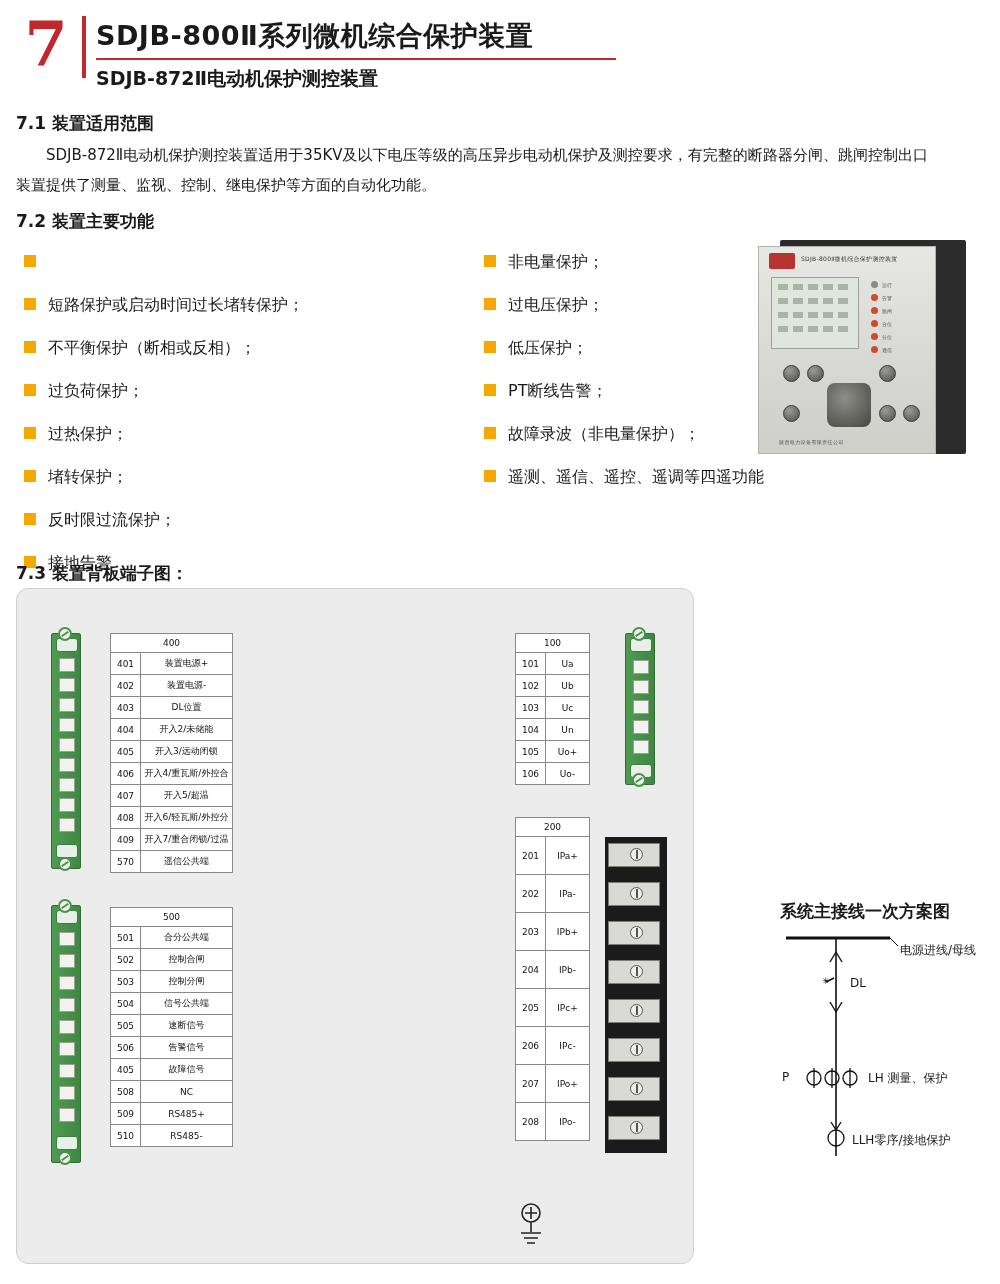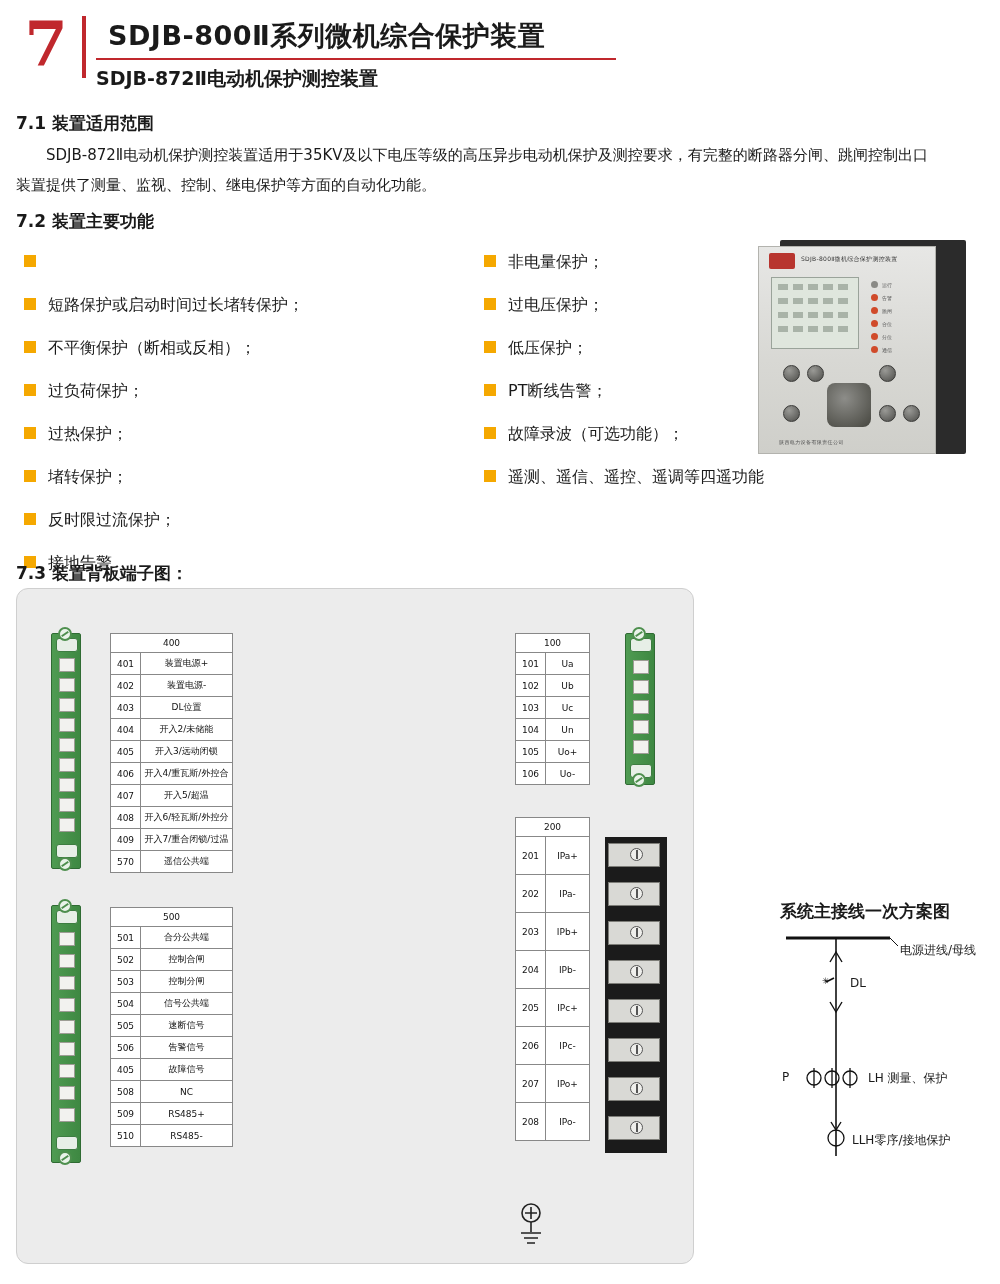--- a/index.html
+++ b/index.html
@@ -13,21 +13,21 @@
   
   .header { position:absolute; left:18px; top:14px; width:660px; height:78px; }
   .hdr-num {
     position:absolute; left:0; top:0; width:56px; height:66px;
     font-family:"DejaVu Serif","Liberation Serif",serif;
     font-size:62px; font-weight:bold; color:#c0282d; line-height:62px;
     text-align:center;
   }
   .hdr-bar { position:absolute; left:64px; top:2px; width:4px; height:62px; background:#c0282d; }
   .hdr-t1 {
-    position:absolute; left:90px; top:4px;
+    position:absolute; left:78px; top:4px;
     font-size:27px; font-weight:bold; letter-spacing:0.5px;
     font-family:"DejaVu Sans","Liberation Sans",sans-serif;
   }
   .hdr-rule { position:absolute; left:78px; top:44px; width:520px; height:2px; background:#c0282d; }
   .hdr-t2 { position:absolute; left:78px; top:52px; font-size:19px; font-weight:bold; }
 
   
   .sec-title { position:absolute; font-size:17px; font-weight:bold; }
   .para {
     position:absolute; font-size:15px; line-height:30px; text-align:justify;
@@ -157,21 +157,21 @@
   <div class="fitem"><span class="sq"></span><span>堵转保护；</span></div>
   <div class="fitem"><span class="sq"></span><span>反时限过流保护；</span></div>
   <div class="fitem"><span class="sq"></span><span>接地告警</span></div>
 </div>
 
 <div class="flist" style="left:484px; top:240px; width:280px;">
   <div class="fitem"><span class="sq"></span><span>非电量保护；</span></div>
   <div class="fitem"><span class="sq"></span><span>过电压保护；</span></div>
   <div class="fitem"><span class="sq"></span><span>低压保护；</span></div>
   <div class="fitem"><span class="sq"></span><span>PT断线告警；</span></div>
-  <div class="fitem"><span class="sq"></span><span>故障录波（可选功能）；</span></div>
+  <div class="fitem"><span class="sq"></span><span>故障录波（非电量保护）；</span></div>
   <div class="fitem"><span class="sq"></span><span>遥测、遥信、遥控、遥调等四遥功能</span></div>
 </div>
 
 <div class="device">
   <div class="dev-shadow"></div>
   <div class="dev-face">
     <div class="dev-logo"></div>
     <div class="dev-title">SDJB-800Ⅱ微机综合保护测控装置</div>
     <div class="dev-lcd">
       <div class="dev-lcd-grid">

